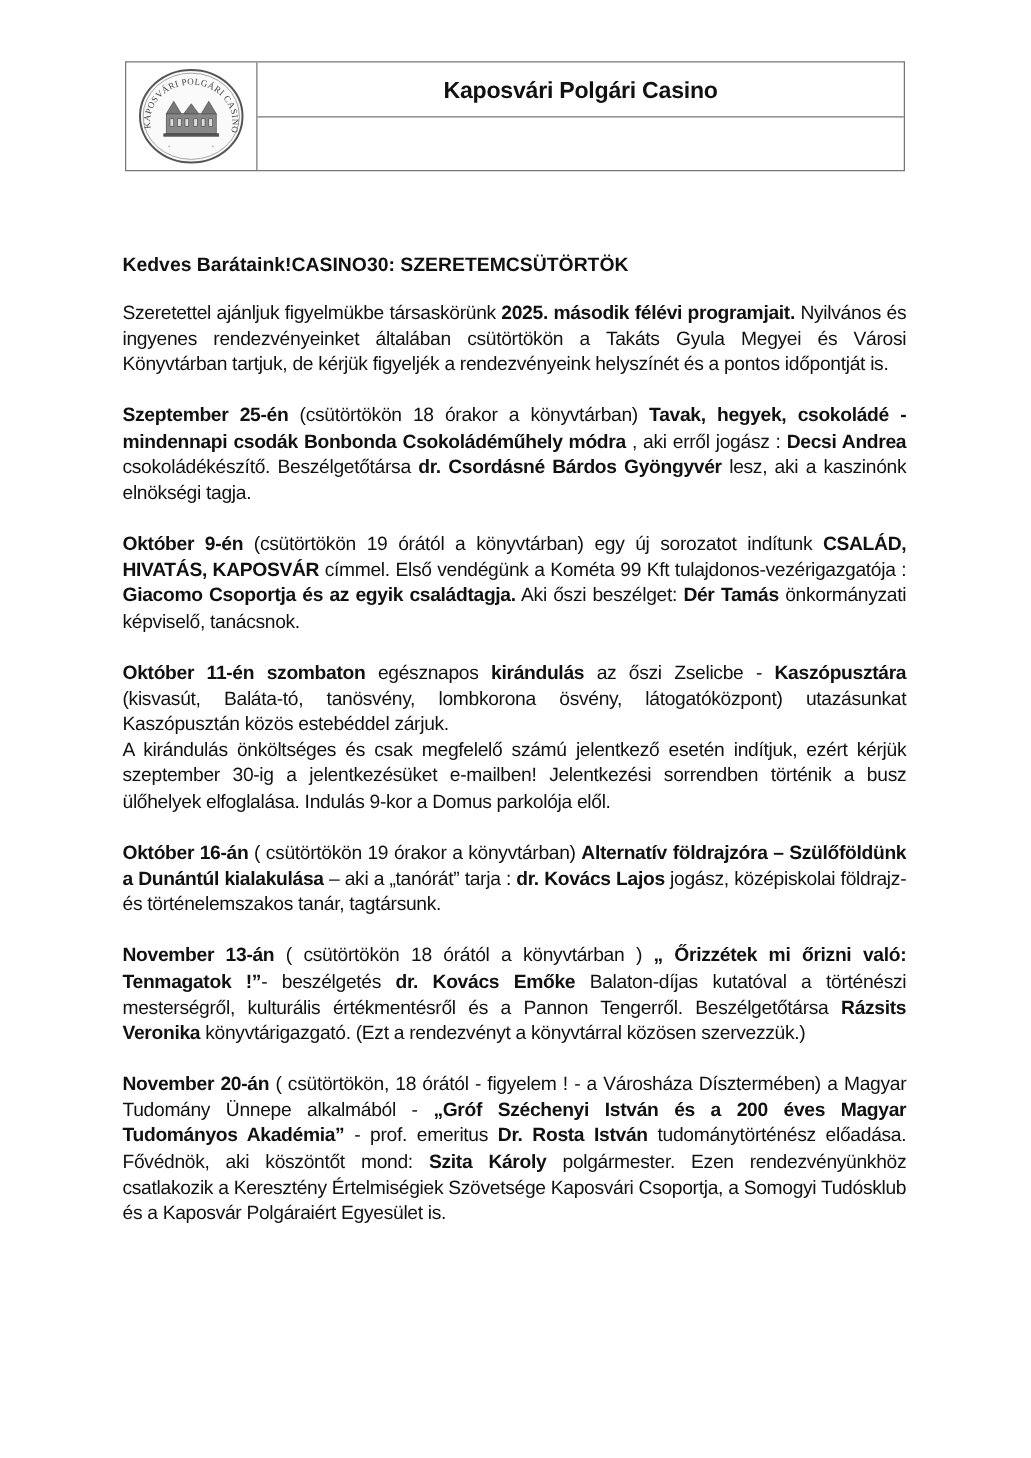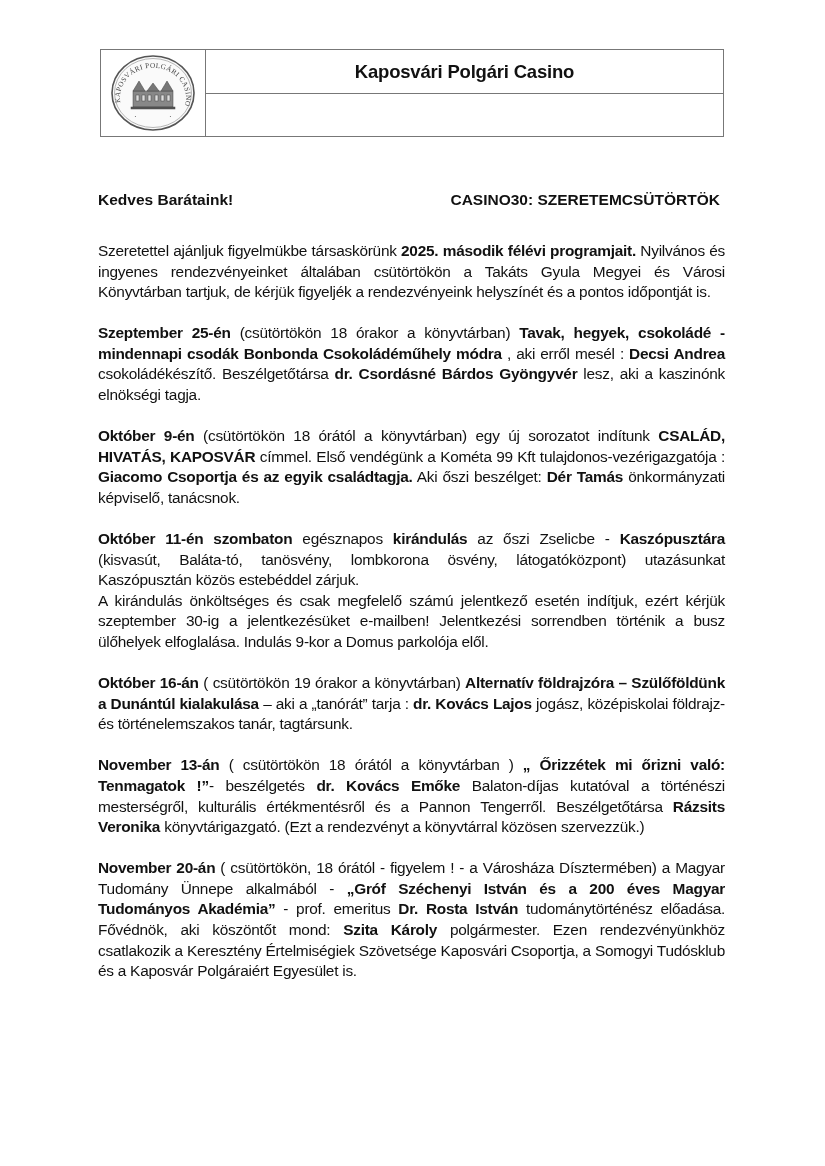--- a/index.html
+++ b/index.html
@@ -19,22 +19,22 @@
   .title-cell {
     height: 44px; border-bottom: 1px solid #777; box-sizing: border-box;
     display: flex; align-items: center; justify-content: center;
     font-weight: bold; font-size: 18.5px; letter-spacing: -0.2px;
   }
   .subtitle-cell {
     flex: 1; display: flex; align-items: center; justify-content: center;
     font-size: 15px; letter-spacing: -0.2px;
   }
   .greeting-row {
-    position: absolute; left: 98px; top: 191px; width: 622px;
-    font-weight: bold; font-size: 15.5px; display: flex; justify-content: space-between;
+    position: absolute; left: 98px; top: 204px; width: 622px;
+    font-weight: bold; font-size: 15.5px; display: flex; justify-content: flex-start;
   }
   .content {
     position: absolute; left: 98px; top: 241px; width: 627px;
     font-size: 15.4px; line-height: 20.6px; text-align: justify;
     letter-spacing: -0.25px;
   }
   .content p { margin: 0 0 20.5px 0; }
   .u { }
   b { font-weight: bold; }
 </style>
@@ -75,20 +75,20 @@
 </div>
 
 <div class="greeting-row">
   <span>Kedves Barátaink!</span>
   <span>CASINO30: SZERETEMCSÜTÖRTÖK</span>
 </div>
 
 <div class="content">
   <p><span>Szeretettel ajánljuk figyelmükbe társaskörünk </span><b>2025. második félévi programjait.</b><span> Nyilvános és ingyenes rendezvényeinket általában csütörtökön a Takáts Gyula Megyei és Városi Könyvtárban tartjuk, de kérjük figyeljék a rendezvényeink helyszínét és a pontos időpontját is.</span></p>
   <div id="events">
-      <p><b class="u">Szeptember 25-én</b><span> (csütörtökön 18 órakor a könyvtárban) </span><b>Tavak, hegyek, csokoládé  - mindennapi csodák Bonbonda Csokoládéműhely módra</b><span> , aki erről mesél : </span><b>Decsi Andrea</b><span>  csokoládékészítő.  Beszélgetőtársa  </span><b>dr. Csordásné Bárdos Gyöngyvér</b><span> lesz, aki a kaszinónk elnökségi tagja.</span></p>
-      <p><b class="u">Október 9-én</b><span> (csütörtökön 18 órától a könyvtárban) egy új sorozatot indítunk </span><b>CSALÁD, HIVATÁS, KAPOSVÁR</b><span>  címmel.  Első vendégünk a Kométa 99 Kft tulajdonos-vezérigazgatója : </span><b>Giacomo Csoportja és az egyik családtagja.</b><span> Aki őszi beszélget: </span><b>Dér Tamás</b><span> önkormányzati képviselő, tanácsnok.</span></p>
+      <p><b class="u">Szeptember 25-én</b><span> (csütörtökön 18 órakor a könyvtárban) </span><b>Tavak, hegyek, csokoládé  - mindennapi csodák Bonbonda Csokoládéműhely módra</b><span> , aki erről jogász : </span><b>Decsi Andrea</b><span>  csokoládékészítő.  Beszélgetőtársa  </span><b>dr. Csordásné Bárdos Gyöngyvér</b><span> lesz, aki a kaszinónk elnökségi tagja.</span></p>
+      <p><b class="u">Október 9-én</b><span> (csütörtökön 19 órától a könyvtárban) egy új sorozatot indítunk </span><b>CSALÁD, HIVATÁS, KAPOSVÁR</b><span>  címmel.  Első vendégünk a Kométa 99 Kft tulajdonos-vezérigazgatója : </span><b>Giacomo Csoportja és az egyik családtagja.</b><span> Aki őszi beszélget: </span><b>Dér Tamás</b><span> önkormányzati képviselő, tanácsnok.</span></p>
       <p><b class="u">Október 11-én szombaton</b><span> egésznapos </span><b>kirándulás</b><span> az őszi Zselicbe - </span><b>Kaszópusztára</b><span>      (kisvasút,  Baláta-tó,  tanösvény,  lombkorona  ösvény, látogatóközpont)   utazásunkat Kaszópusztán közös estebéddel zárjuk.</span><br><span>A kirándulás önköltséges és csak megfelelő számú jelentkező esetén indítjuk, ezért </span><span class="u">kérjük szeptember 30-ig a jelentkezésüket e-mailben!</span><span> Jelentkezési sorrendben történik a busz ülőhelyek elfoglalása. Indulás 9-kor a Domus parkolója elől.</span></p>
       <p><b class="u">Október 16-án</b><span> ( csütörtökön 19 órakor a könyvtárban)  </span><b>Alternatív földrajzóra – Szülőföldünk a Dunántúl kialakulása</b><span> – aki a „tanórát” tarja : </span><b>dr. Kovács Lajos</b><span> jogász, középiskolai földrajz- és történelemszakos tanár, tagtársunk.</span></p>
       <p><b class="u">November 13-án</b><span> ( csütörtökön 18 órától a könyvtárban ) </span><b>„ Őrizzétek mi őrizni való: Tenmagatok !”</b><span>-  beszélgetés </span><b>dr. Kovács Emőke</b><span> Balaton-díjas kutatóval a történészi mesterségről, kulturális értékmentésről és a Pannon Tengerről. Beszélgetőtársa  </span><b>Rázsits Veronika</b><span> könyvtárigazgató. (Ezt a rendezvényt a könyvtárral  közösen szervezzük.)</span></p>
       <p><b class="u">November 20-án</b><span> ( csütörtökön, 18 órától  - figyelem ! -  a Városháza Dísztermében) a Magyar Tudomány Ünnepe alkalmából - </span><b>„Gróf Széchenyi István és a 200 éves Magyar Tudományos Akadémia”</b><span> - prof. emeritus </span><b>Dr. Rosta István</b><span> tudománytörténész előadása. Fővédnök, aki köszöntőt mond: </span><b>Szita Károly</b><span> polgármester. Ezen rendezvényünkhöz csatlakozik a Keresztény Értelmiségiek Szövetsége Kaposvári Csoportja, a Somogyi Tudósklub és a Kaposvár Polgáraiért Egyesület is.</span></p>
     </div>
 </div>
 
 </body></html>

